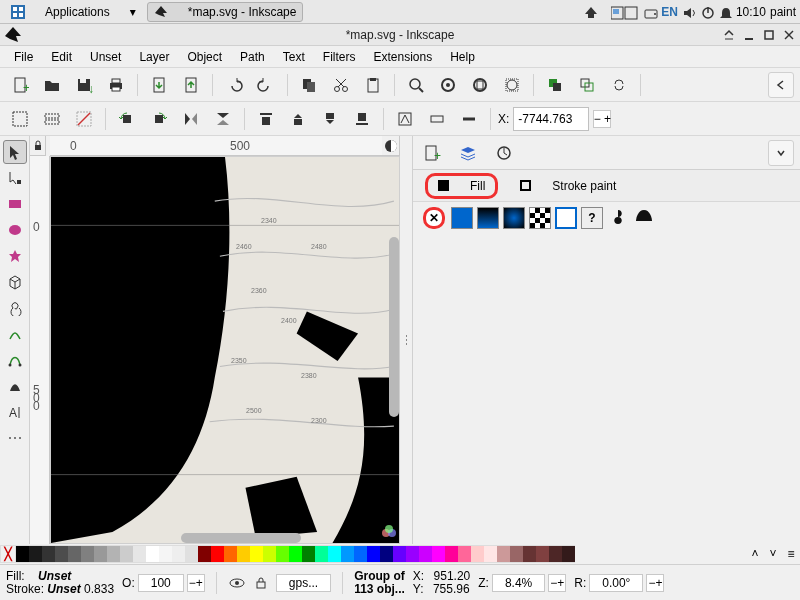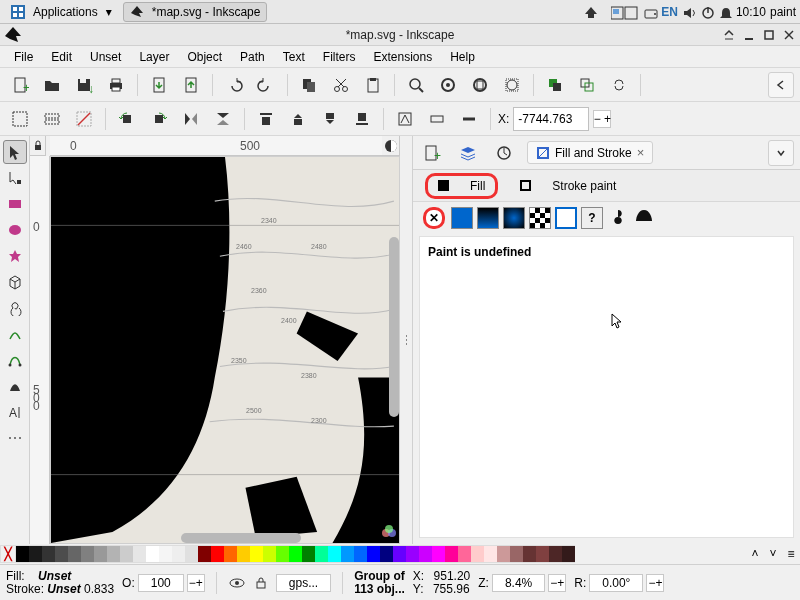--- a/index.html
+++ b/index.html
@@ -1,18 +1,18 @@
 <!DOCTYPE html>
 <html><head>
 <meta charset="utf-8">
 <style>
   * { box-sizing: border-box; margin: 0; padding: 0; font-family: sans-serif; font-size: 12px; user-select: none; }
   body { width: 800px; height: 600px; overflow: hidden; background: #f0f0f0; display: flex; flex-direction: column; }
   .taskbar { height: 24px; background: #e8e8e8; border-bottom: 1px solid #c0c0c0; display: flex; align-items: center; padding: 0 4px; gap: 4px; }
-  .taskbar .tb-btn { height: 20px; padding: 0 6px; display: flex; align-items: center; gap: 8px; border: 1px solid transparent; border-radius: 3px; }
+  .taskbar .tb-btn { height: 20px; padding: 0 6px; display: flex; align-items: center; gap: 20px; border: 1px solid transparent; border-radius: 3px; }
   .taskbar .tb-btn.active { background: #d8d8d8; border-color: #b0b0b0; }
   .taskbar .spacer { flex: 1; }
   .tb-icon { width: 14px; height: 14px; display: inline-block; }
   .titlebar { height: 22px; background: #e8e8e8; display: flex; align-items: center; justify-content: center; position: relative; border-bottom: 1px solid #d0d0d0; }
   .titlebar .title { font-weight: normal; color: #222; }
   .titlebar .winctrls { position: absolute; right: 4px; display: flex; gap: 6px; }
   .titlebar .appicon { position: absolute; left: 4px; width: 18px; height: 18px; }
   .winctrl { width: 14px; height: 14px; display: flex; align-items: center; justify-content: center; cursor: default; }
   .menubar { height: 22px; background: #f0f0f0; display: flex; align-items: center; padding: 0 6px; gap: 2px; border-bottom: 1px solid #d8d8d8; }
   .menubar .mitem { padding: 2px 8px; border-radius: 3px; }
@@ -476,21 +476,21 @@
     <div class="ruler-corner-row">
       <div class="ruler-corner lock-corner">
           <svg width="12" height="12">
             <rect x="3" y="5" width="6" height="5" fill="#333"></rect>
             <path d="M4 5V3a2 2 0 0 1 4 0v2" fill="none" stroke="#333"></path>
           </svg>
         </div>
       <div class="ruler-corner" style="flex:0 0 4px;border:none"></div>
       <div class="hruler">
         <span style="left:20px">0</span>
-        <span style="left:190px">500</span>
+        <span style="left:180px">500</span>
       </div>
       <div class="ruler-corner" style="width:18px">
           <svg width="14" height="14">
             <circle cx="7" cy="7" r="6" fill="#333"></circle>
             <path d="M7 1a6 6 0 0 1 0 12z" fill="#fff"></path>
           </svg>
         </div>
     </div>
     <div class="canvas-row">
       <div class="vruler">
@@ -555,28 +555,20 @@
             <path d="M2 10l7 3 7-3" fill="none" stroke="#36c"></path>
             <path d="M2 13l7 3 7-3" fill="none" stroke="#36c"></path>
           </svg>
         </span>
       <span class="ptab-icon">
           <svg width="18" height="18">
             <circle cx="9" cy="9" r="6" fill="none" stroke="#333" stroke-width="1.5"></circle>
             <path d="M9 4v5l3 2" fill="none" stroke="#333"></path>
           </svg>
         </span>
-      <div class="pill-tab">
-        <svg width="14" height="14">
-            <rect x="2" y="2" width="10" height="10" fill="none" stroke="#36c" stroke-width="2"></rect>
-            <path d="M2 12L12 2" stroke="#36c"></path>
-          </svg>
-        <span>Fill and Stroke</span>
-        <span style="font-size:13px;color:#666">×</span>
-      </div>
       <span class="chevbtn" style="margin-left:auto">
           <svg width="10" height="10">
             <path d="M2 3l3 4 3-4" fill="none" stroke="#333" stroke-width="1.5"></path>
           </svg>
         </span>
     </div>
     <div class="subtabs">
       <div class="subtab highlighted">
         <span style="width:11px;height:11px;background:#000;display:inline-block"></span>
         <span>Fill</span>
@@ -595,28 +587,20 @@
       <span class="paint-swatch" style="background:#fff;border:2px solid #06c"></span>
       <span class="paint-swatch" style="background:#eee;display:flex;align-items:center;justify-content:center;font-weight:bold">?</span>
       <span class="paint-swatch" style="border:none">
           <svg width="22" height="22">
             <path d="M11 3c5 0 5 7 0 7s-5 7 0 7 5-7 0-7" fill="#111"></path>
           </svg>
         </span>
       <span class="paint-swatch" style="border:none">
           <svg width="22" height="22">
             <path d="M11 3c6 0 8 8 8 11H3c0-3 2-11 8-11z" fill="#111"></path>
-          </svg>
-        </span>
-    </div>
-    <div class="panel-body">
-      <b>Paint is undefined</b>
-      <span class="cursor-arrow" style="left:190px;top:76px">
-          <svg width="16" height="16">
-            <path d="M2 1l0 12 3-3 2 5 2-1-2-5h4z" fill="#fff" stroke="#000"></path>
           </svg>
         </span>
     </div>
   </div>
 </div>
 
 <div class="palette-row">
   <span class="pal-x">╳</span>
   <span id="palette-holder" style="display:flex">
       <span class="pal-sw" style="background: rgb(0, 0, 0);"></span>

